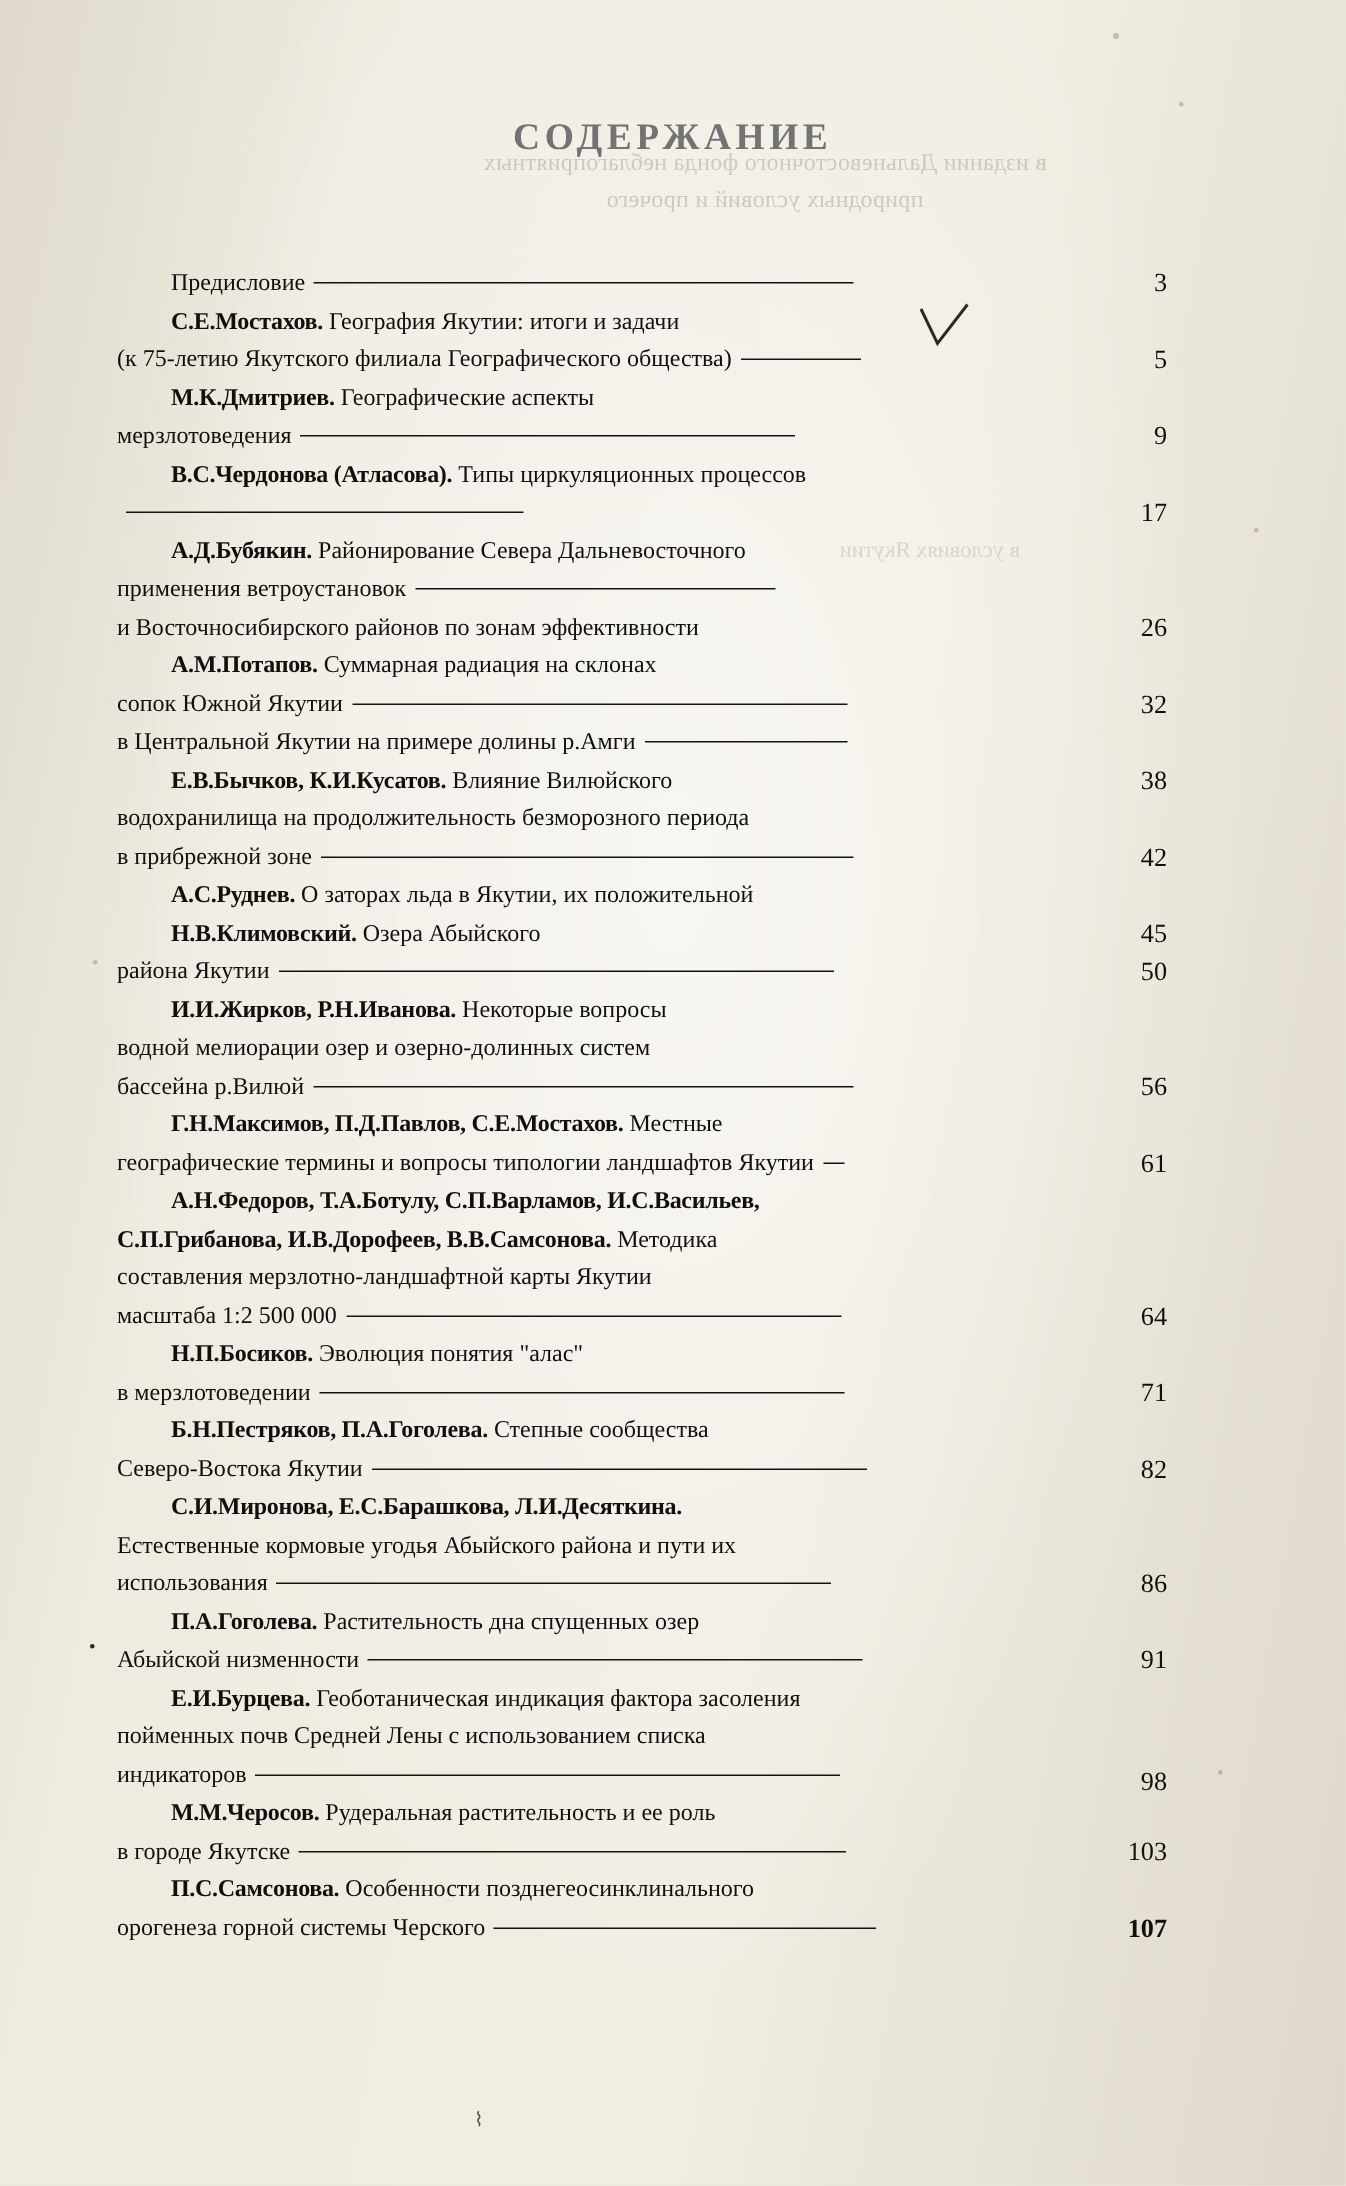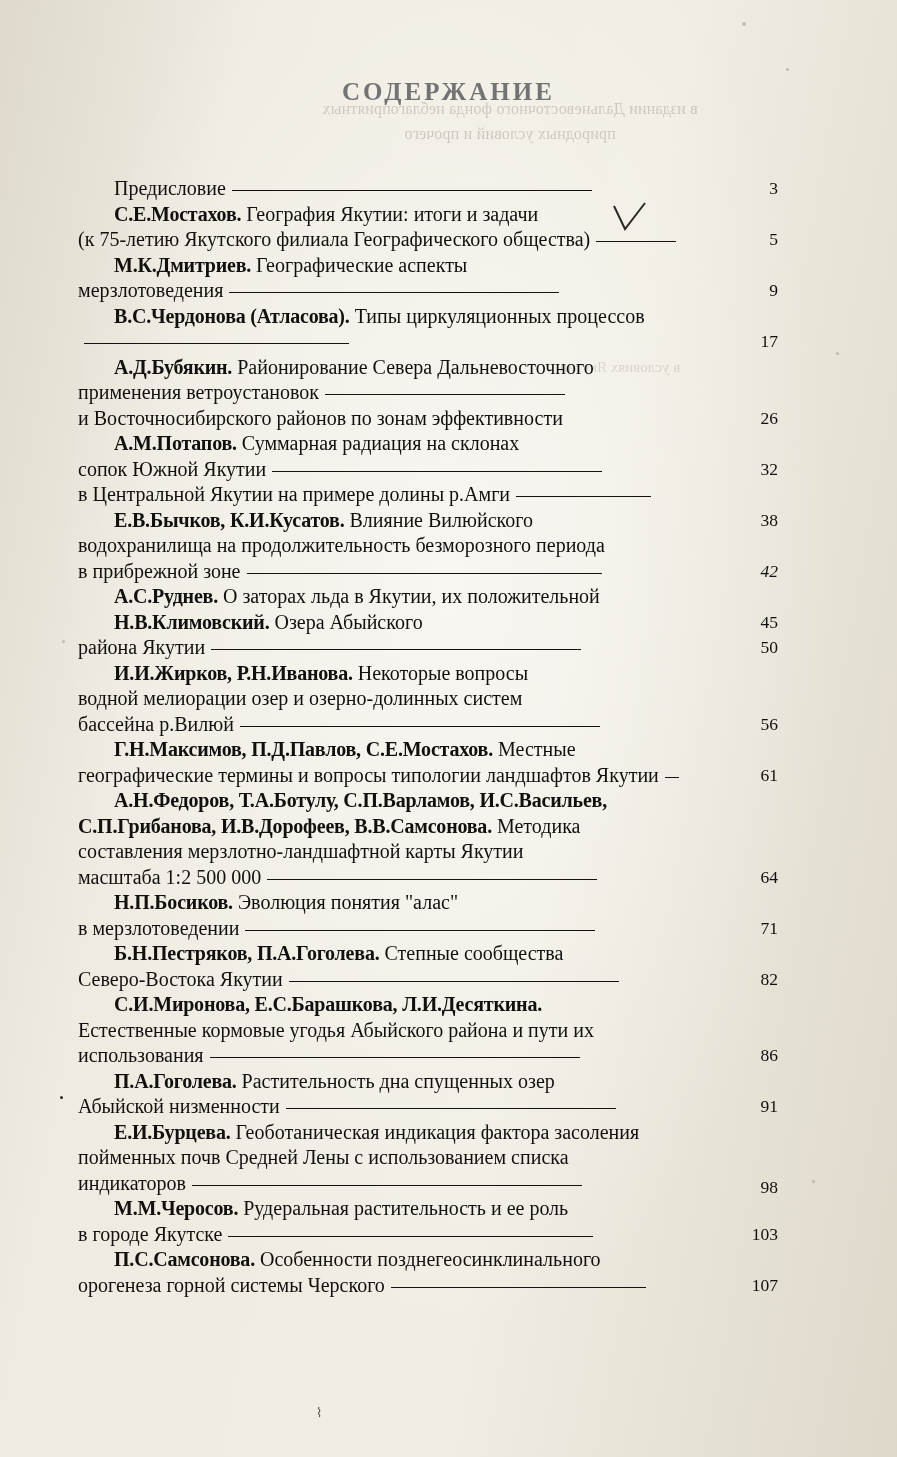--- a/index.html
+++ b/index.html
@@ -77,21 +77,21 @@
     position: absolute;
     left: 78px;
     top: 176px;
     width: 700px;
   }
   .entry {
     position: relative;
     margin-bottom: 0px;
   }
   .lines {
-    font-size: 20px;
+    font-size: 16px;
     line-height: 25.5px;
     padding-right: 70px;
     text-align: left;
   }
   .line {
     position: relative;
     white-space: nowrap;
   }
   .line.indent {
     padding-left: 36px;
@@ -212,21 +212,21 @@
           <div class="line"><span>в Центральной Якутии на примере долины р.Амги</span><span class="rule" style="width: 135px;"></span></div>
         </div>
         <div class="page" style="top: 25.5px;">38</div>
       </div>
       <div class="entry">
         <div class="lines">
           <div class="line indent"><span class="authors">Е.В.Бычков, К.И.Кусатов.</span><span> Влияние Вилюйского</span></div>
           <div class="line"><span>водохранилища на продолжительность безморозного периода</span></div>
           <div class="line"><span>в прибрежной зоне</span><span class="rule" style="width: 355px;"></span></div>
         </div>
-        <div class="page" style="top: 51px; font-style: italic;">42</div>
+        <div class="page" style="top: 51px;">42</div>
       </div>
       <div class="entry">
         <div class="lines">
           <div class="line indent"><span class="authors">А.С.Руднев.</span><span> О заторах льда в Якутии, их положительной</span></div>
         </div>
         <div class="page" style="top: 25.5px;">45</div>
       </div>
       <div class="entry">
         <div class="lines">
           <div class="line indent"><span class="authors">Н.В.Климовский.</span><span> Озера Абыйского</span></div>
@@ -300,18 +300,18 @@
           <div class="line indent"><span class="authors">М.М.Черосов.</span><span> Рудеральная растительность и ее роль</span></div>
           <div class="line"><span>в городе Якутске</span><span class="rule" style="width: 365px;"></span></div>
         </div>
         <div class="page" style="top: 25.5px;">103</div>
       </div>
       <div class="entry">
         <div class="lines">
           <div class="line indent"><span class="authors">П.С.Самсонова.</span><span> Особенности позднегеосинклинального</span></div>
           <div class="line"><span>орогенеза горной системы Черского</span><span class="rule" style="width: 255px;"></span></div>
         </div>
-        <div class="page" style="top: 25.5px;">107</div>
+        <div class="page" style="top: 25.5px; font-weight: bold;">107</div>
       </div>
     </div>
 
   <div class="mark-bottom">⌇</div>
 </div>
 
 </body></html>

